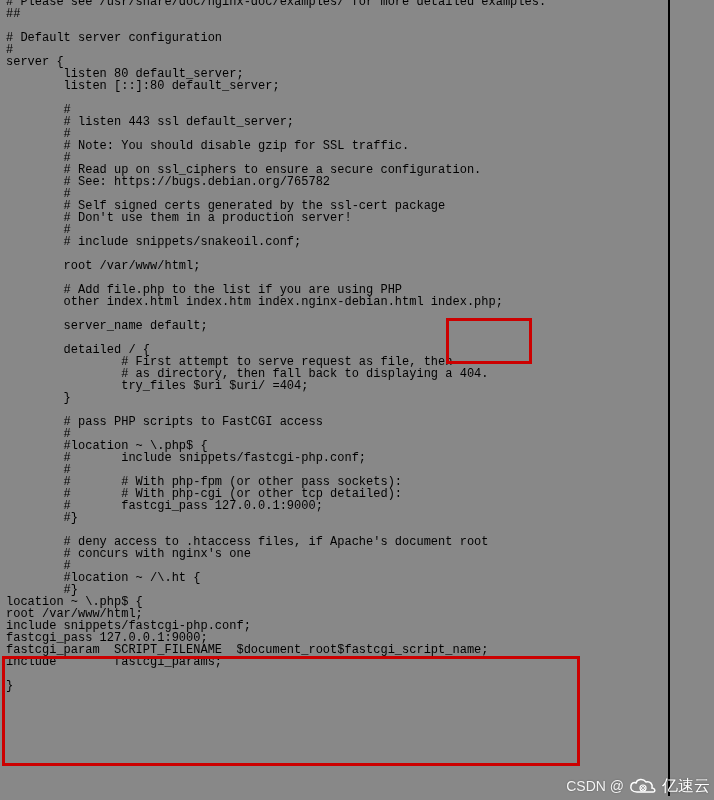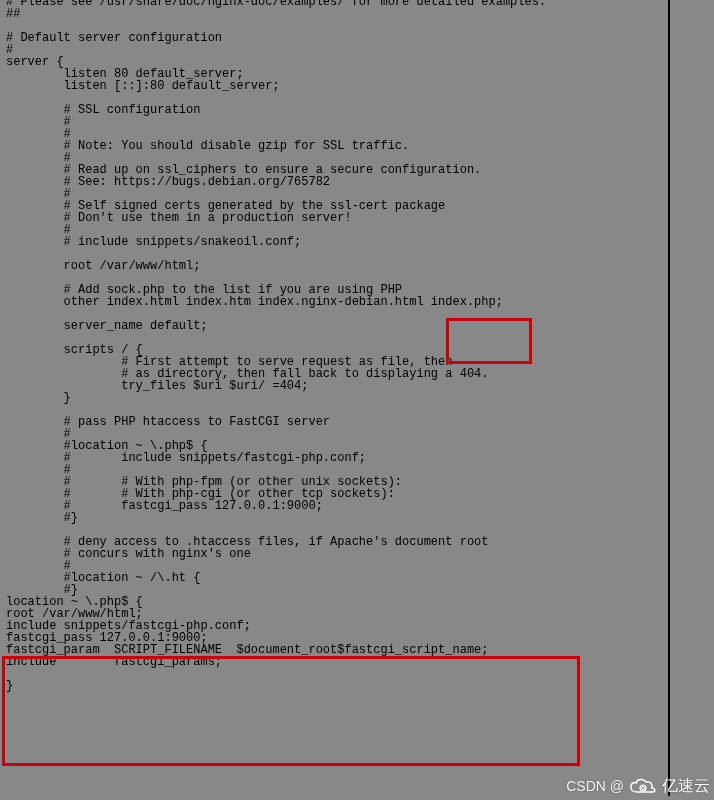--- a/index.html
+++ b/index.html
@@ -88,53 +88,53 @@
   <div class="inner" id="code-area">
       <div class="line"># Please see /usr/share/doc/nginx-doc/examples/ for more detailed examples.</div>
       <div class="line">##</div>
       <div class="line"> </div>
       <div class="line"># Default server configuration</div>
       <div class="line">#</div>
       <div class="line">server {</div>
       <div class="line">        listen 80 default_server;</div>
       <div class="line">        listen [::]:80 default_server;</div>
       <div class="line"> </div>
-      <div class="line">        # SSL configuration</div>
       <div class="line">        #</div>
+      <div class="line">        # listen 443 ssl default_server;</div>
       <div class="line">        #</div>
       <div class="line">        # Note: You should disable gzip for SSL traffic.</div>
       <div class="line">        #</div>
       <div class="line">        # Read up on ssl_ciphers to ensure a secure configuration.</div>
       <div class="line">        # See: https://bugs.debian.org/765782</div>
       <div class="line">        #</div>
       <div class="line">        # Self signed certs generated by the ssl-cert package</div>
       <div class="line">        # Don't use them in a production server!</div>
       <div class="line">        #</div>
       <div class="line">        # include snippets/snakeoil.conf;</div>
       <div class="line"> </div>
       <div class="line">        root /var/www/html;</div>
       <div class="line"> </div>
-      <div class="line">        # Add sock.php to the list if you are using PHP</div>
+      <div class="line">        # Add file.php to the list if you are using PHP</div>
       <div class="line">        other index.html index.htm index.nginx-debian.html index.php;</div>
       <div class="line"> </div>
       <div class="line">        server_name default;</div>
       <div class="line"> </div>
-      <div class="line">        scripts / {</div>
+      <div class="line">        detailed / {</div>
       <div class="line">                # First attempt to serve request as file, then</div>
       <div class="line">                # as directory, then fall back to displaying a 404.</div>
       <div class="line">                try_files $uri $uri/ =404;</div>
       <div class="line">        }</div>
       <div class="line"> </div>
-      <div class="line">        # pass PHP htaccess to FastCGI server</div>
+      <div class="line">        # pass PHP scripts to FastCGI access</div>
       <div class="line">        #</div>
       <div class="line">        #location ~ \.php$ {</div>
       <div class="line">        #       include snippets/fastcgi-php.conf;</div>
       <div class="line">        #</div>
-      <div class="line">        #       # With php-fpm (or other unix sockets):</div>
-      <div class="line">        #       # With php-cgi (or other tcp sockets):</div>
+      <div class="line">        #       # With php-fpm (or other pass sockets):</div>
+      <div class="line">        #       # With php-cgi (or other tcp detailed):</div>
       <div class="line">        #       fastcgi_pass 127.0.0.1:9000;</div>
       <div class="line">        #}</div>
       <div class="line"> </div>
       <div class="line">        # deny access to .htaccess files, if Apache's document root</div>
       <div class="line">        # concurs with nginx's one</div>
       <div class="line">        #</div>
       <div class="line">        #location ~ /\.ht {</div>
       <div class="line">        #}</div>
       <div class="line">location ~ \.php$ {</div>
       <div class="line">root /var/www/html;</div>

